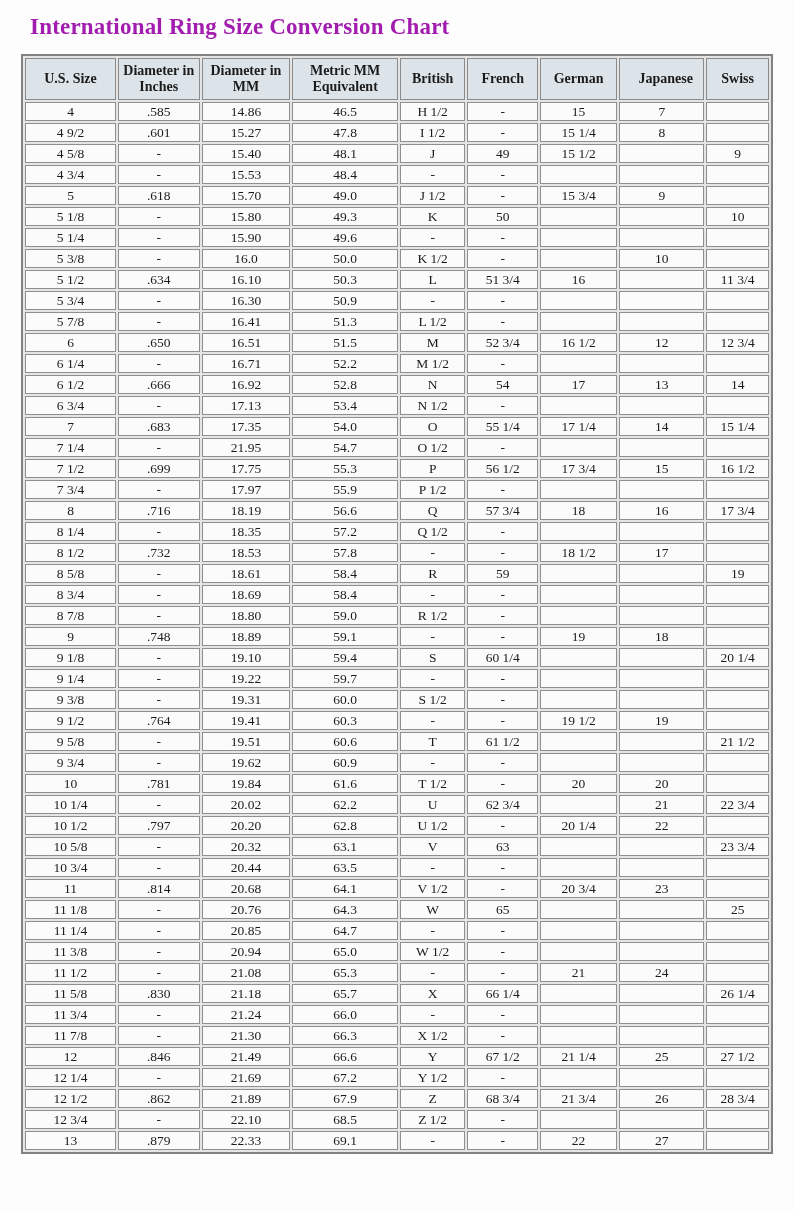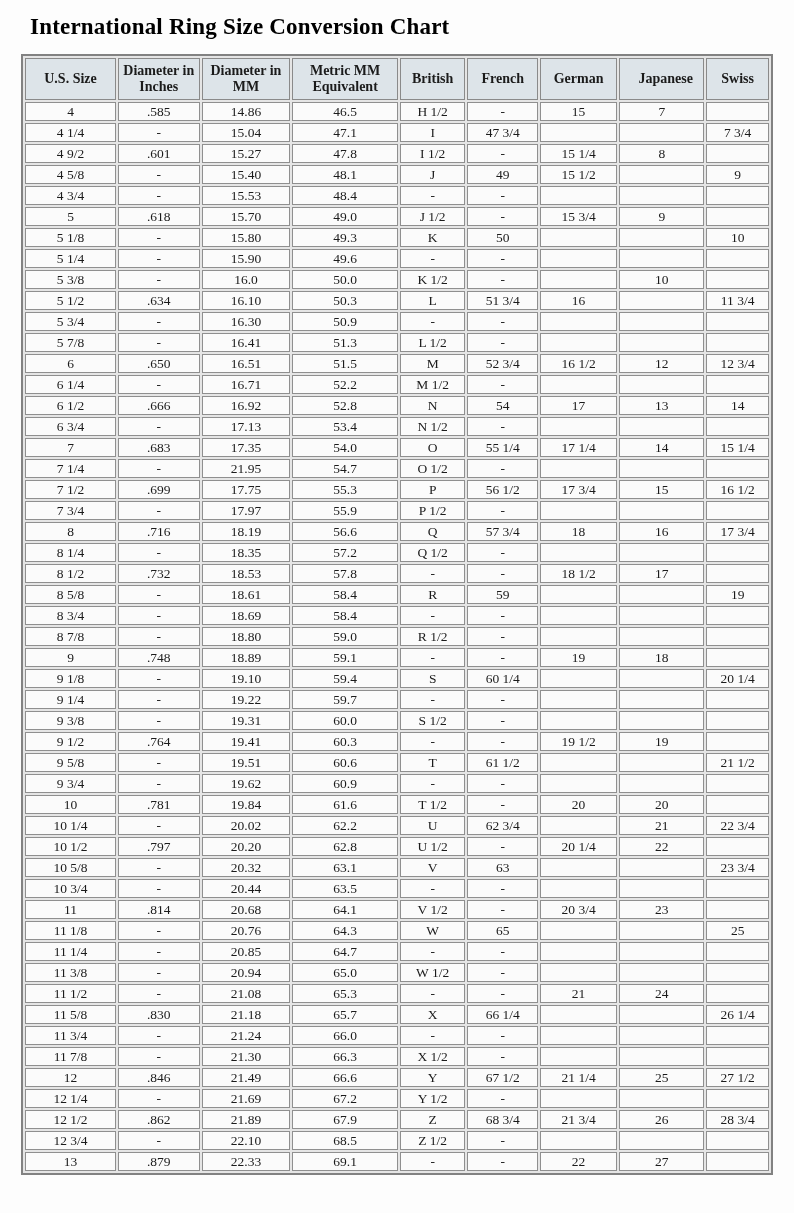--- a/index.html
+++ b/index.html
@@ -14,21 +14,21 @@
   .page {
     width: 794px;
     min-height: 1213px;
     padding: 10px 0 0 0;
   }
   .page-title {
     font-size: 23px;
     font-weight: bold;
     letter-spacing: 0.2px;
     margin: 4px 0 14px 30px;
-    color: #000000;
+    color: #a21caf;
   }
   table.ring-table {
     table-layout: fixed;
     width: 752px;
     margin-left: 21px;
     border-collapse: separate;
     border-spacing: 2px;
     border: 2px solid #828282;
     background: #e5e5e5;
   }
@@ -93,31 +93,20 @@
           <td>.585</td>
           <td>14.86</td>
           <td>46.5</td>
           <td>H 1/2</td>
           <td>-</td>
           <td>15</td>
           <td>7</td>
           <td></td>
         </tr>
         <tr>
-          <td>4 1/4</td>
-          <td>-</td>
-          <td>15.04</td>
-          <td>47.1</td>
-          <td>I</td>
-          <td>47 3/4</td>
-          <td></td>
-          <td></td>
-          <td>7 3/4</td>
-        </tr>
-        <tr>
           <td>4 9/2</td>
           <td>.601</td>
           <td>15.27</td>
           <td>47.8</td>
           <td>I 1/2</td>
           <td>-</td>
           <td>15 1/4</td>
           <td>8</td>
           <td></td>
         </tr>

